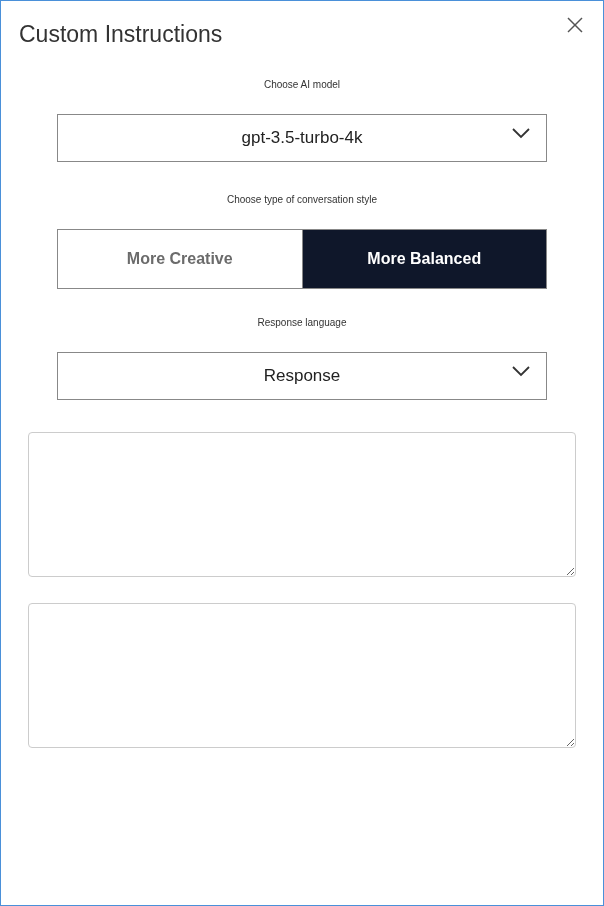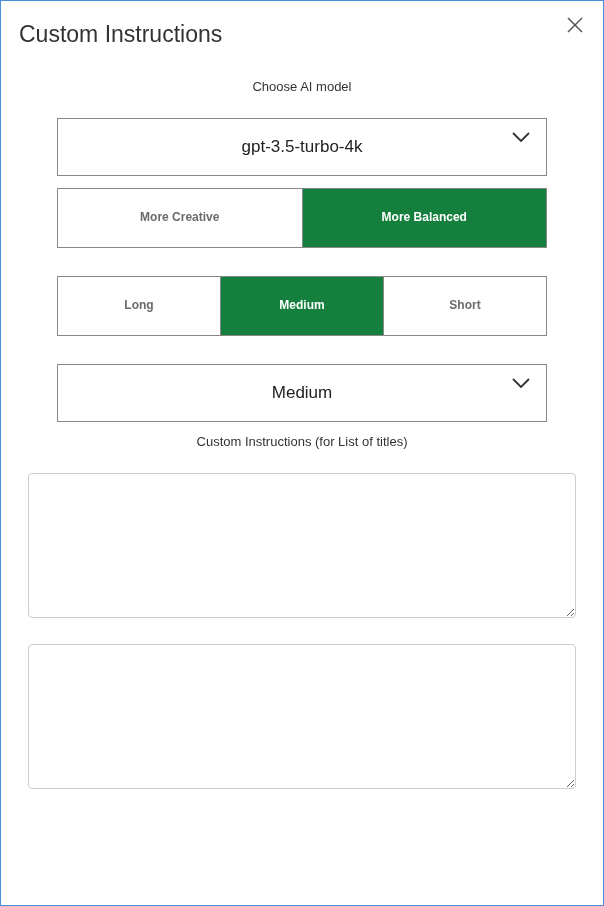--- a/index.html
+++ b/index.html
@@ -61,31 +61,31 @@
     .scroll-wrap::-webkit-scrollbar-button {
       background: #f0f0f0;
       height: 17px;
       display: block;
     }
     .content {
       padding: 20px 20px 0 20px;
     }
     .section-label {
       text-align: center;
-      font-size: 13px;
+      font-size: 10px;
       color: #333;
       margin-bottom: 24px;
       margin-top: 10px;
     }
     .dropdown {
       position: relative;
       width: 490px;
-      margin: 0 auto 12px auto;
+      margin: 0 auto 32px auto;
       border: 1px solid #888;
-      height: 58px;
+      height: 48px;
       display: flex;
       align-items: center;
       justify-content: center;
       cursor: pointer;
       background: #fff;
     }
     .dropdown-value {
       font-size: 17px;
       color: #222;
       text-align: center;
@@ -110,30 +110,30 @@
       margin: 0 auto 28px auto;
       border: 1px solid #888;
     }
     .seg-btn {
       flex: 1;
       height: 58px;
       display: flex;
       align-items: center;
       justify-content: center;
       text-align: center;
-      font-size: 12px;
+      font-size: 16px;
       font-weight: 600;
       color: #6b6b6b;
       cursor: pointer;
       background: #fff;
       padding: 0 10px;
       line-height: 1.3;
     }
     .seg-btn.selected {
-      background: #15803d;
+      background: #0f172a;
       color: #fff;
     }
     .seg-btn + .seg-btn {
       border-left: 1px solid #888;
     }
     .seg-btn.selected + .seg-btn,
     .seg-btn:has(+ .seg-btn.selected) {
       
     }
     .textarea-wrap {
@@ -170,41 +170,37 @@
     <div class="section-label">Choose AI model</div>
     <div class="dropdown">
       <span class="dropdown-value">gpt-3.5-turbo-4k</span>
       <span class="dropdown-chevron">
         <svg viewBox="0 0 18 12">
             <polyline points="1,2 9,10 17,2"></polyline>
           </svg>
       </span>
     </div>
 
+    <div class="section-label">Choose type of conversation style</div>
     <div class="seg-group">
       <div class="seg-btn">More Creative</div>
       <div class="seg-btn selected">More Balanced</div>
     </div>
 
-    <div class="seg-group">
-      <div class="seg-btn">Long</div>
-      <div class="seg-btn selected">Medium</div>
-      <div class="seg-btn">Short</div>
-    </div>
-
+
+    <div class="section-label">Response language</div>
     <div class="dropdown">
-      <span class="dropdown-value">Medium</span>
+      <span class="dropdown-value">Response</span>
       <span class="dropdown-chevron">
         <svg viewBox="0 0 18 12">
             <polyline points="1,2 9,10 17,2"></polyline>
           </svg>
       </span>
     </div>
 
-    <div class="section-label">Custom Instructions (for List of titles)</div>
     <div class="textarea-wrap">
       <textarea class="ta" style=""></textarea>
     </div>
 
     <div class="textarea-wrap">
       <textarea class="ta" style=""></textarea>
     </div>
 
   </div>
 </div>

